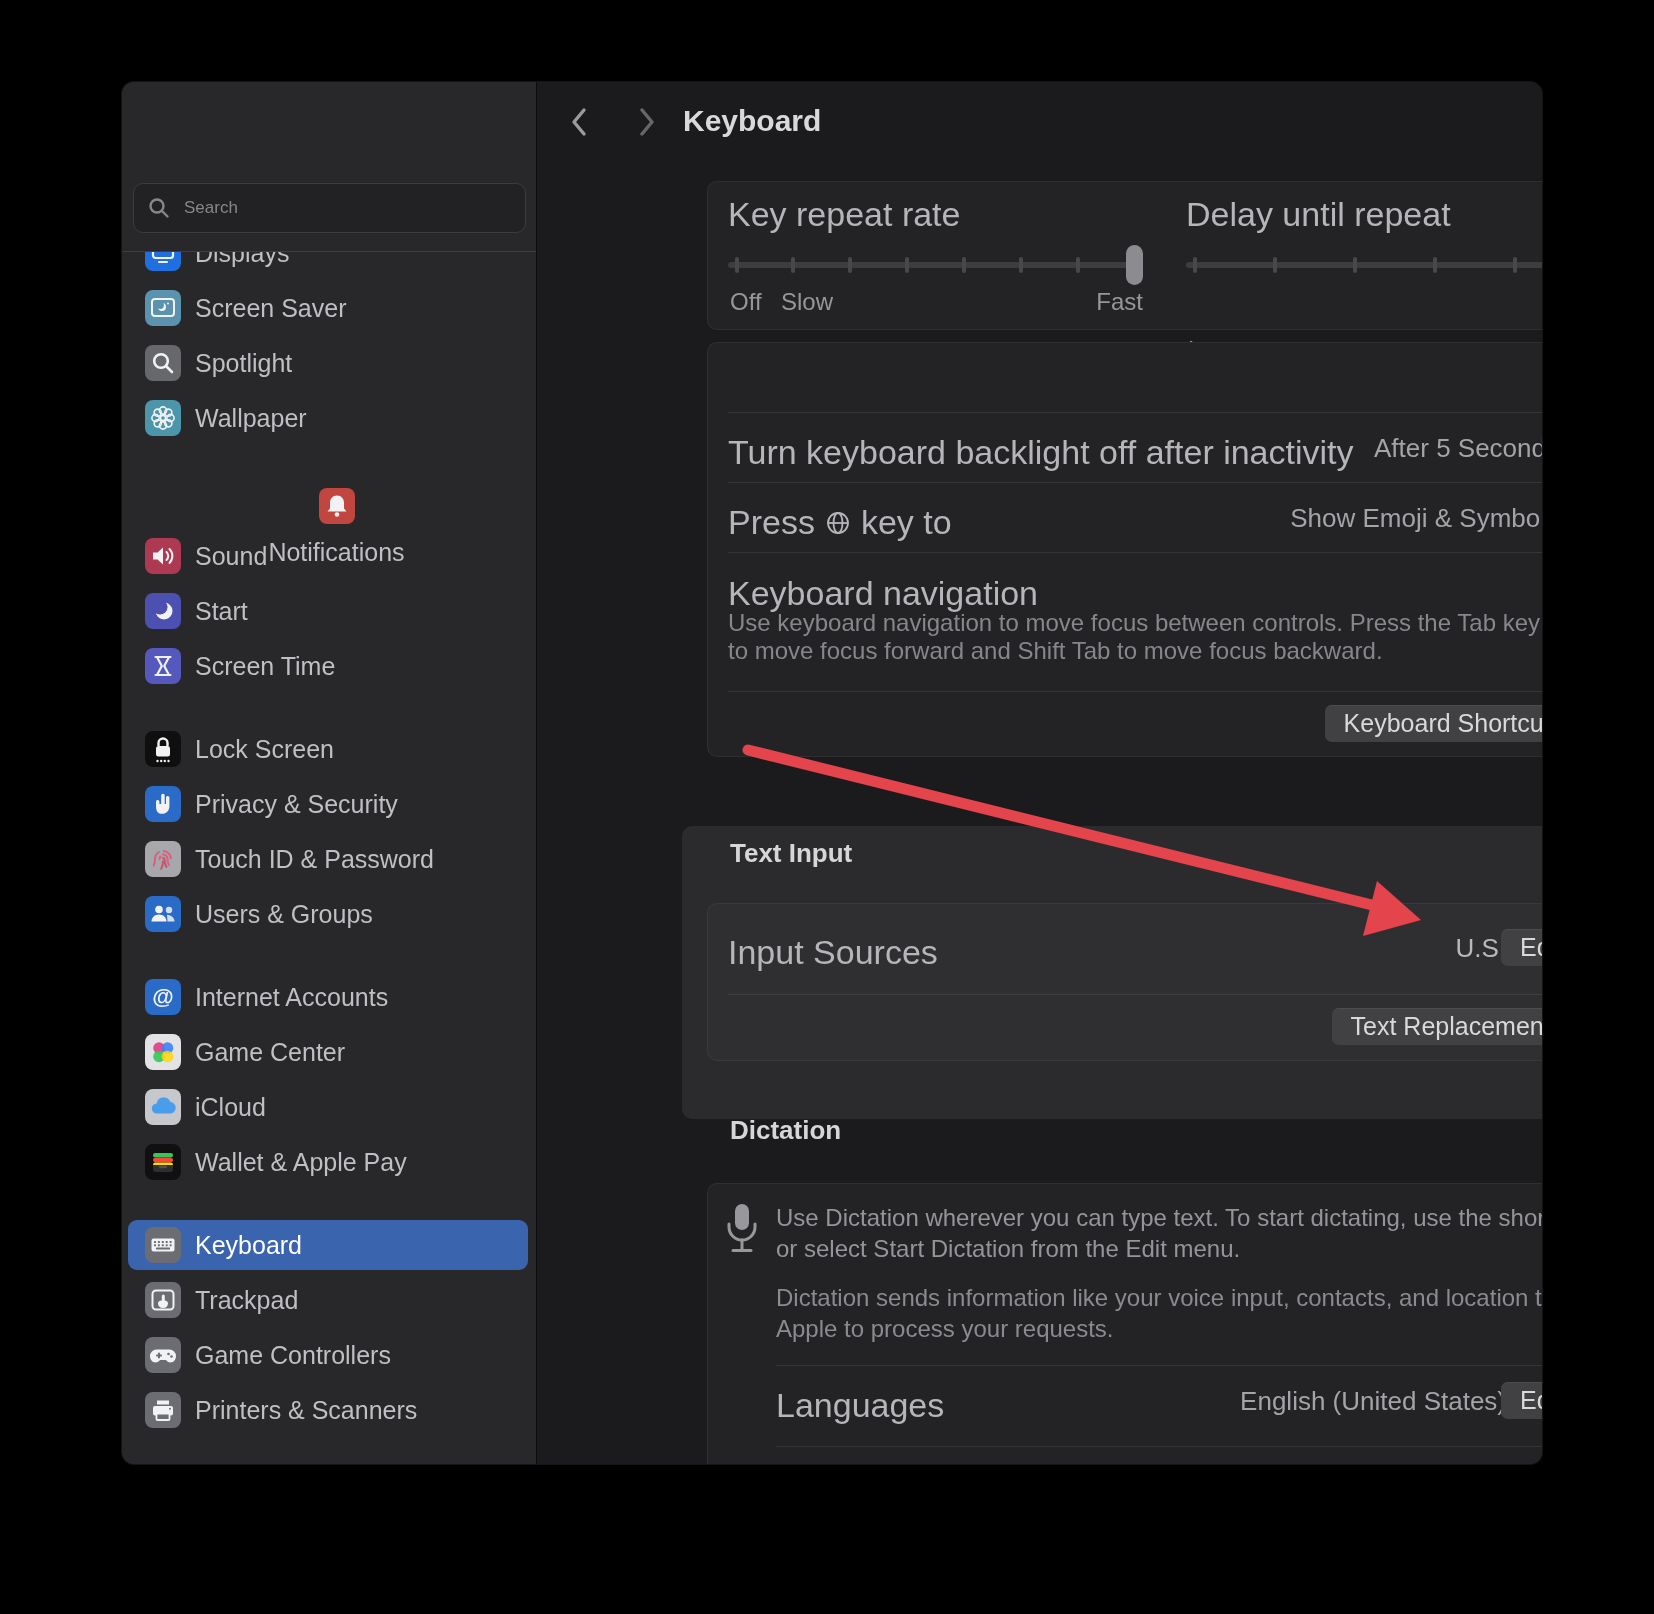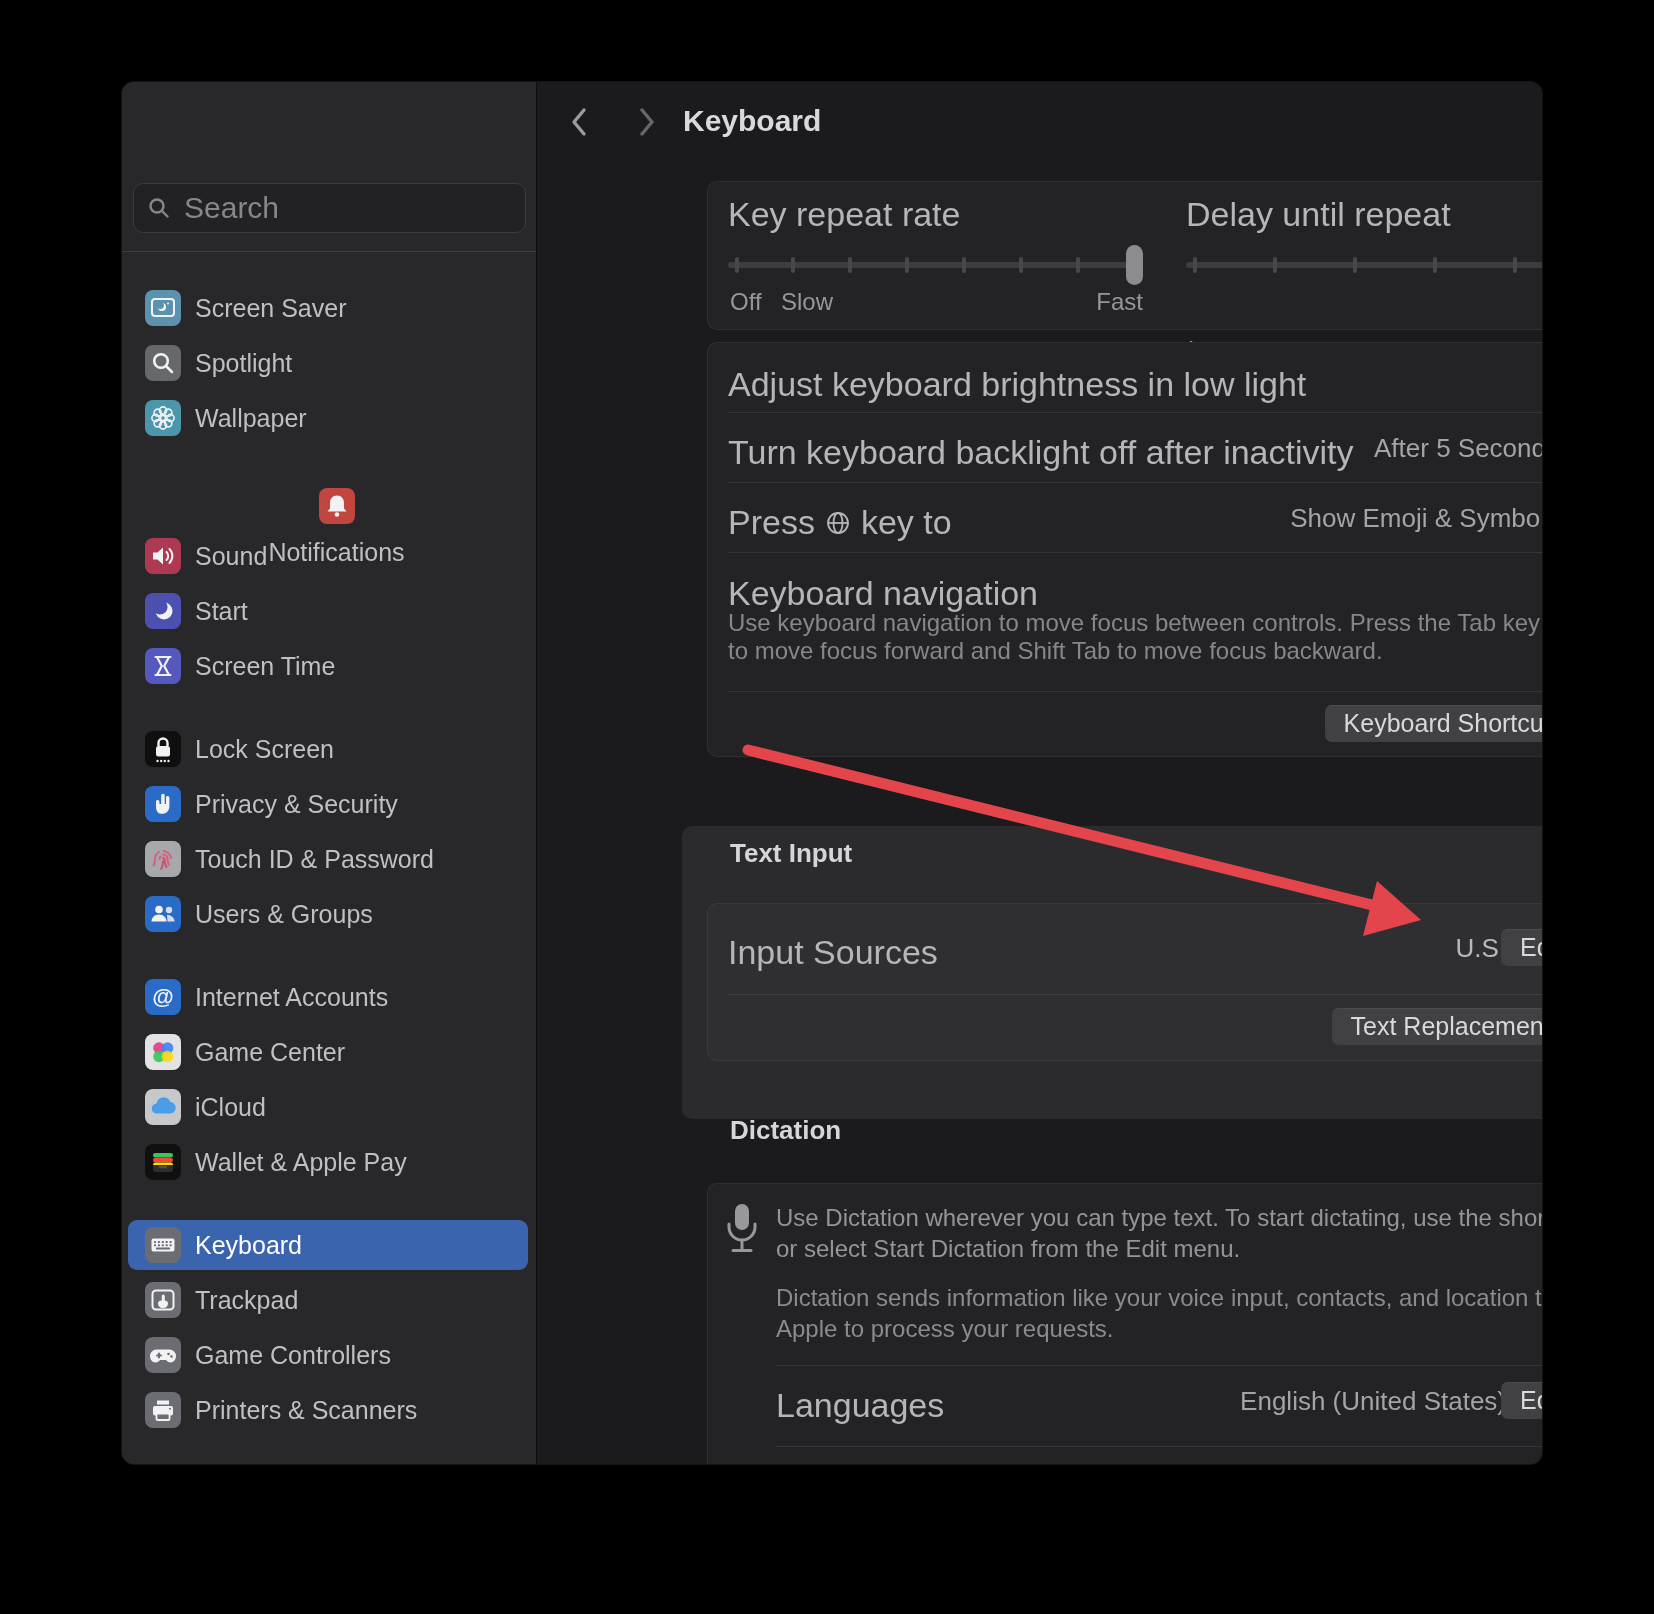--- a/index.html
+++ b/index.html
@@ -8,21 +8,21 @@
   #window{position:absolute;left:122px;top:82px;width:1420px;height:1382px;background:#1b1b1d;border-radius:12px;overflow:hidden;box-shadow:0 0 0 1px rgba(255,255,255,0.08);}
 
   
   #sidebar{position:absolute;left:0;top:0;bottom:0;width:415px;background:#28282a;border-right:1px solid #0c0c0d;}
   .traffic{position:absolute;top:109px;width:24px;height:24px;border-radius:50%;}
   .t-red{left:143px;background:#b05049;}
   .t-yellow{left:181px;background:#af8d36;}
   .t-green{left:219px;background:#42923c;}
   #search-box{position:absolute;left:11px;top:101px;width:393px;height:50px;background:#222224;border:1px solid #3c3c3f;border-radius:10px;display:flex;align-items:center;padding:0 14px;gap:12px;}
   #search-box svg{flex:0 0 auto;}
-  #search-input{background:transparent;border:none;outline:none;color:#c8c8cc;font-size:30px;width:100%;}
+  #search-input{background:transparent;border:none;outline:none;color:#c8c8cc;font-size:17px;width:100%;}
   #search-input::placeholder{color:#86868b;}
   #sidebar-divider{position:absolute;left:0;right:0;top:169px;height:1px;background:#3e3e41;}
   #sidebar-list{position:absolute;left:0;right:1px;top:170px;bottom:0;overflow:hidden;}
   .side-item{position:absolute;left:6px;width:400px;height:50px;border-radius:9px;display:flex;align-items:center;padding-left:17px;gap:14px;cursor:default;}
   .side-item.selected{background:#3a64ad;}
   .side-item .app-icon{width:36px;height:36px;border-radius:8px;flex:0 0 auto;display:flex;align-items:center;justify-content:center;}
   .side-item .app-icon svg{width:36px;height:36px;}
   .side-item .lbl{font-size:25px;color:#bfbfc4;white-space:nowrap;}
   .side-item.selected .lbl{color:#fff;}
 
@@ -77,20 +77,29 @@
 
       <div id="search-box">
         <svg width="22" height="22" viewBox="0 0 22 22">
             <circle cx="9" cy="9" r="6.5" fill="none" stroke="#86868b" stroke-width="2.4"></circle>
             <line x1="14" y1="14" x2="19.5" y2="19.5" stroke="#86868b" stroke-width="2.4" stroke-linecap="round"></line>
           </svg>
         <input id="search-input" placeholder="Search" style="">
       </div>
       <div id="sidebar-divider"></div>
       <div id="sidebar-list">
+          <div class="side-item" style="top: -24px;">
+            <div class="app-icon" style="background: rgb(31, 111, 224);">
+              <svg viewBox="0 0 36 36">
+                <rect x="8" y="9" width="20" height="14" rx="2.5" fill="none" stroke="#f2f2f4" stroke-width="2.2"></rect>
+                <line x1="14" y1="27" x2="22" y2="27" stroke="#f2f2f4" stroke-width="2.2" stroke-linecap="round"></line>
+              </svg>
+            </div>
+            <span class="lbl">Displays</span>
+          </div>
           <div class="side-item" style="top: 31px;">
             <div class="app-icon" style="background: rgb(91, 146, 173);">
               <svg viewBox="0 0 36 36">
                 <rect x="7" y="9" width="22" height="17" rx="3" fill="none" stroke="#f2f2f4" stroke-width="2"></rect>
                 <circle cx="17" cy="17" r="4" fill="#f2f2f4"></circle>
                 <circle cx="15.3" cy="15.3" r="3.6" fill="#5b92ad"></circle>
                 <circle cx="23" cy="13.5" r="1" fill="#f2f2f4"></circle>
               </svg>
             </div>
             <span class="lbl">Screen Saver</span>
@@ -339,21 +348,20 @@
           </div>
 
         <div class="slider-sub" style="left:22px;top:106px;">Off</div>
         <div class="slider-sub" style="left:73px;top:106px;">Slow</div>
         <div class="slider-sub" style="left:435px;top:106px;transform:translateX(-100%);">Fast</div>
         <div class="slider-sub" style="left:480px;top:106px;margin-top:48px;">Long</div>
 
       </div>
 
       <div class="card" id="card-backlight">
-        <div class="row-label" style="top:22px;">Adjust keyboard brightness in low light</div>
 
         <div class="hr" style="top:69px;"></div>
 
         <div class="row-label" style="top:90px;">Turn keyboard backlight off after inactivity</div>
         <div class="row-value" style="right:64px;top:90px;">After 5 Seconds</div>
 
         <div class="hr" style="top:139px;"></div>
 
         <div class="row-label" style="top:160px;display:flex;align-items:center;gap:10px;">
           <span>Press</span>

